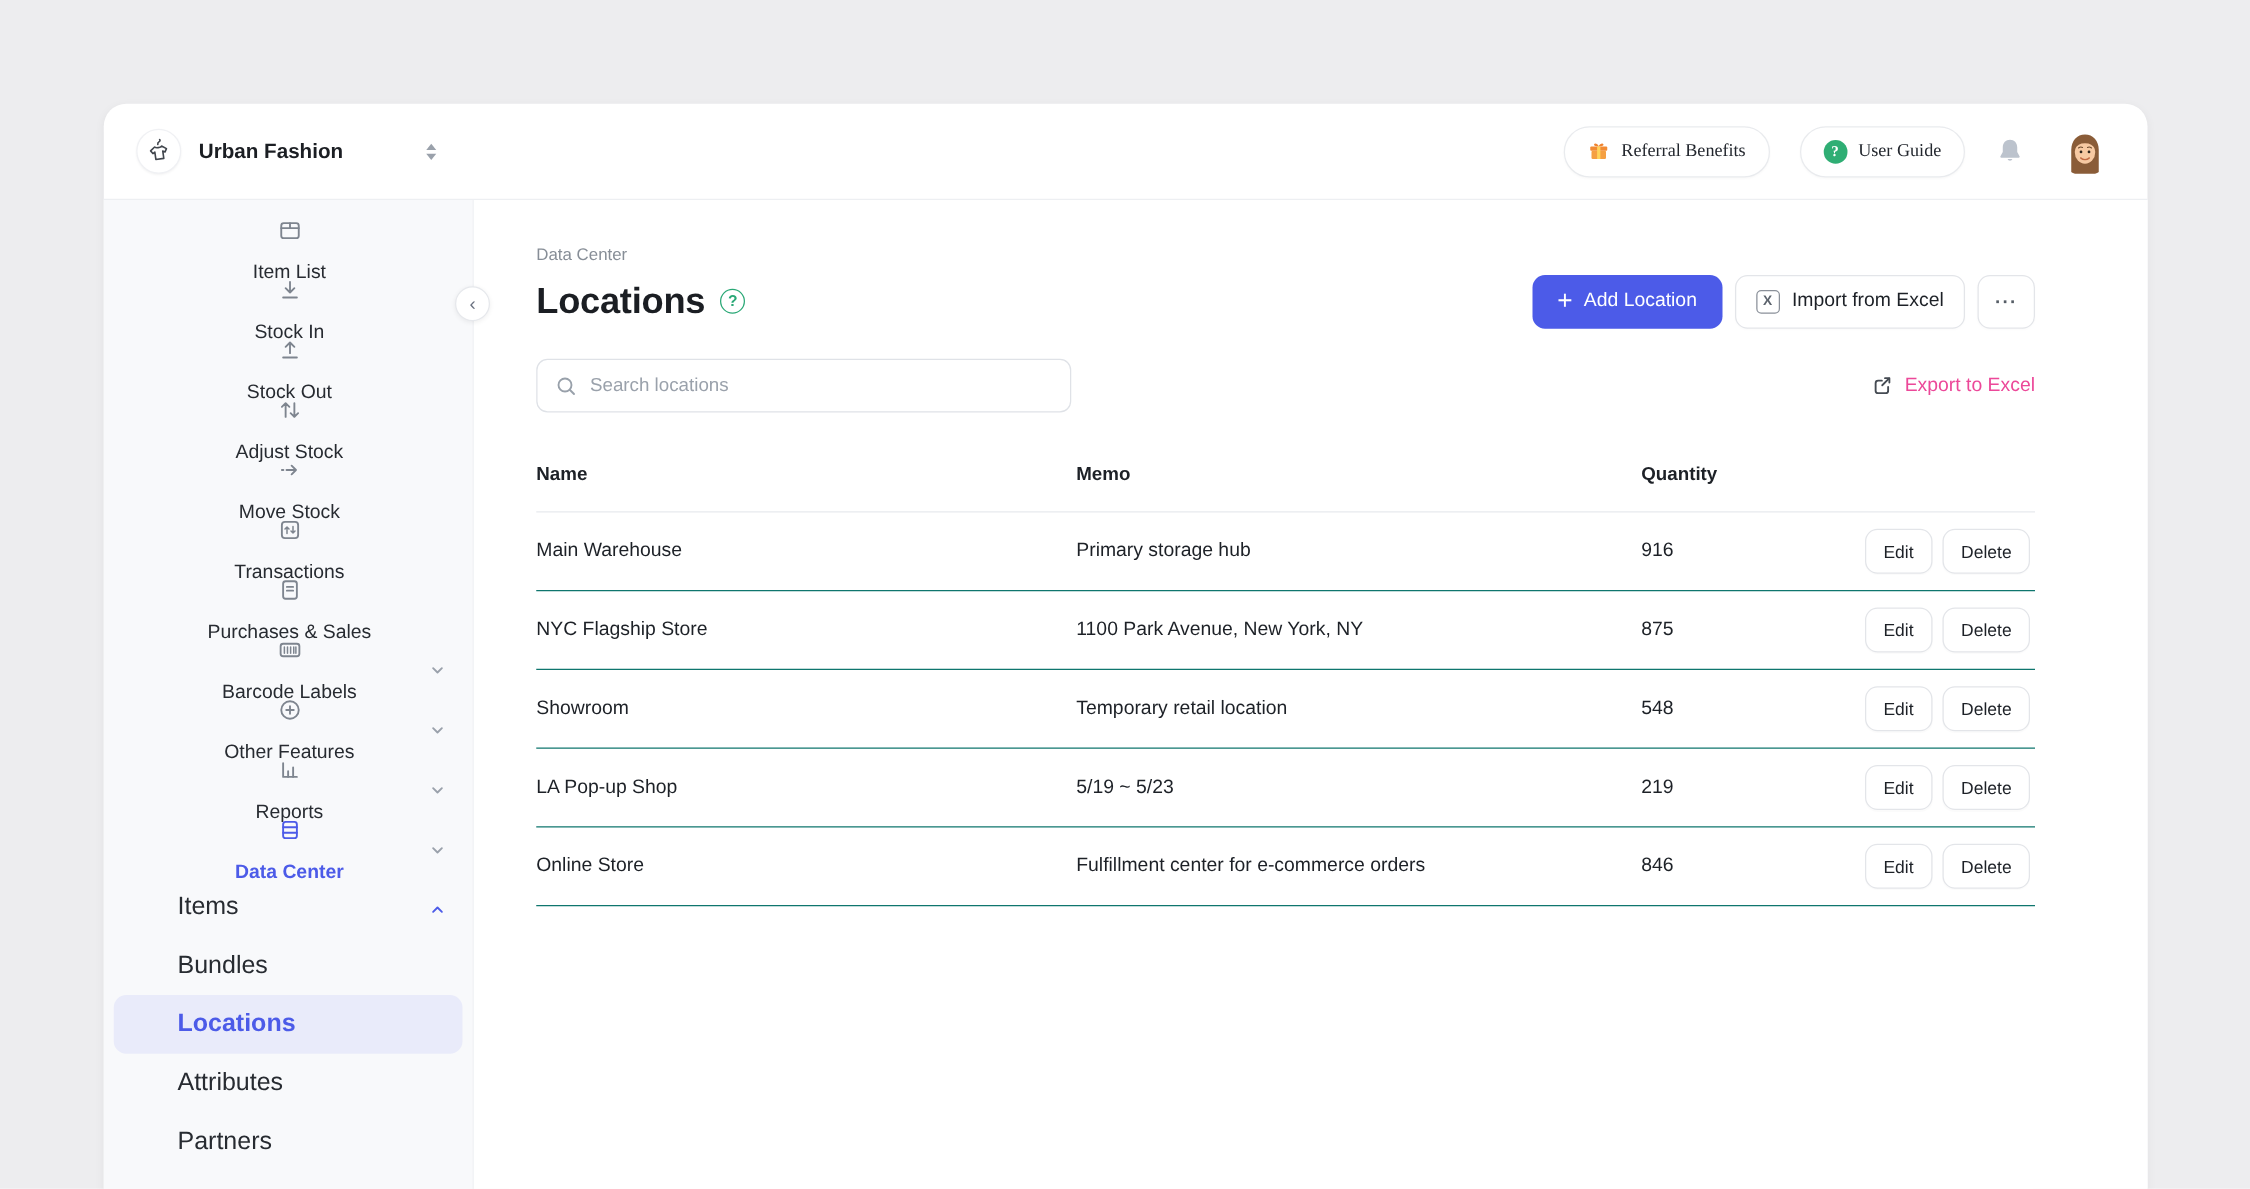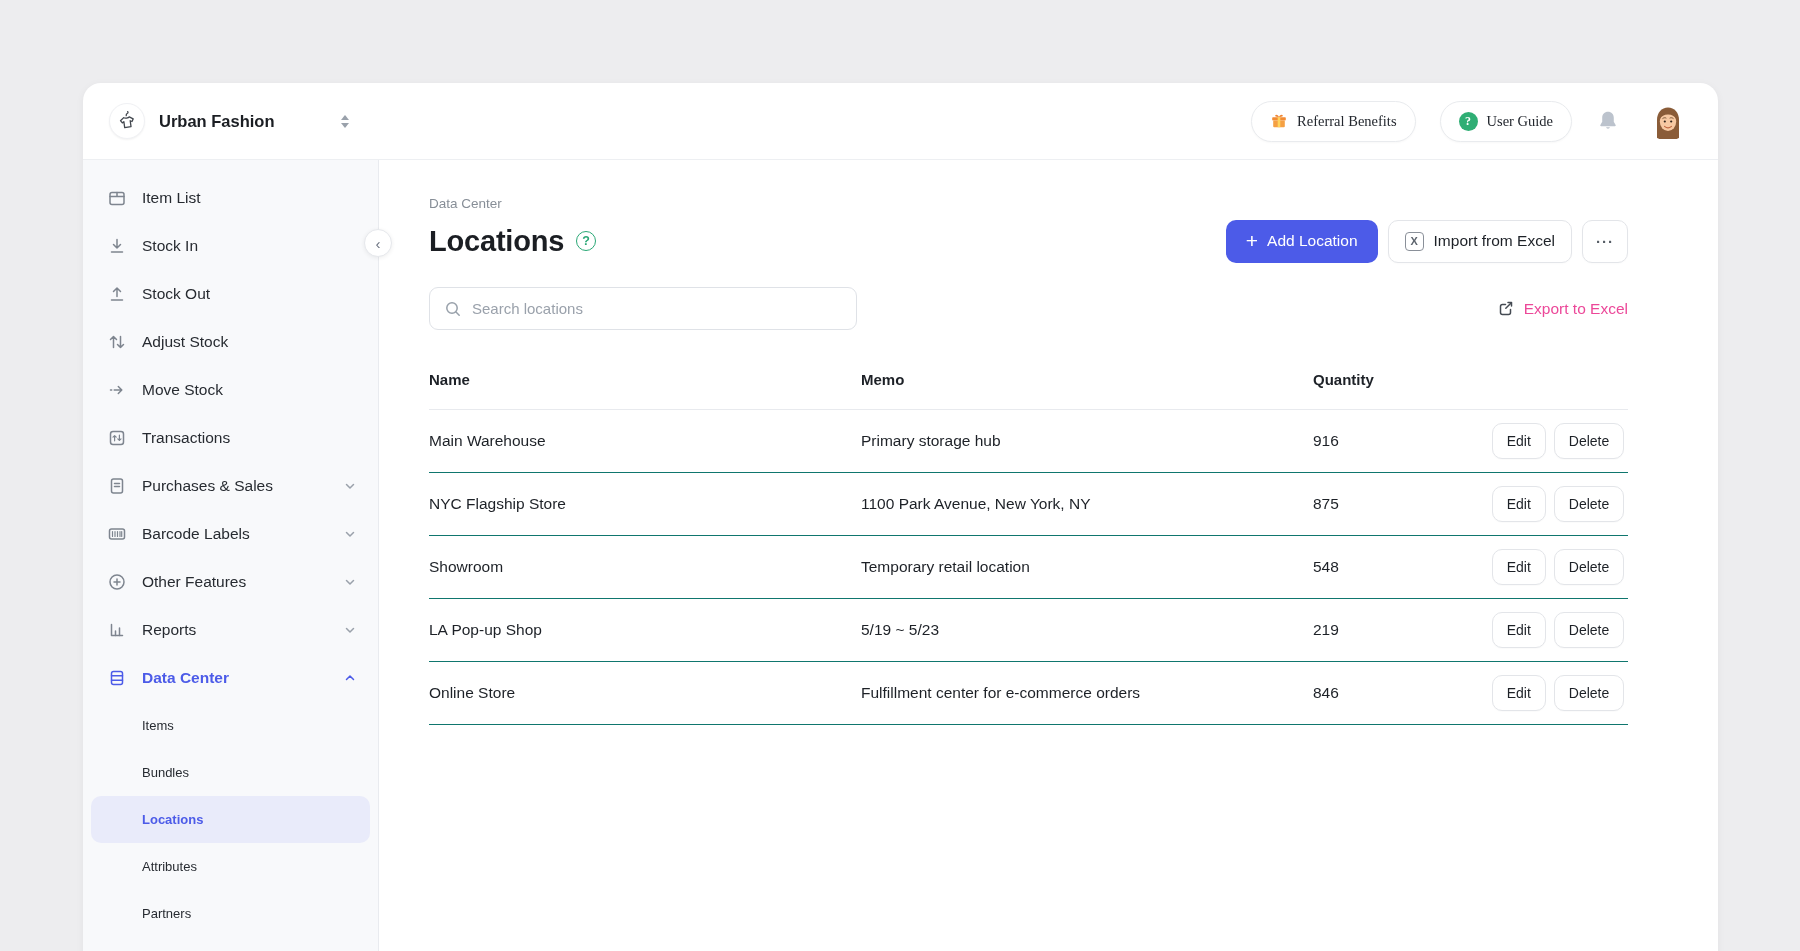--- a/index.html
+++ b/index.html
@@ -52,28 +52,28 @@
     border-bottom-left-radius:18px; position:relative; padding-top:14px;
   }
   .collapse-btn {
     position:absolute; right:-14px; top:69px; width:28px; height:28px; border-radius:50%;
     background:#fff; border:1px solid #e6e8ec; box-shadow:0 1px 4px rgba(0,0,0,.07);
     display:flex; align-items:center; justify-content:center;
     color:#6b7280; font-size:15px; line-height:1; cursor:pointer; z-index:5;
   }
   .nav-item {
     height:48px; display:flex; align-items:center; gap:15px;
-    padding:0 22px 0 24px; font-size:15.5px; color:#272b31; cursor:pointer;
+    padding:0 22px 0 24px; font-size:15.5px; color:#272b31; cursor:pointer;flex-direction:column;
   }
   .nav-item .chev { margin-left:auto; display:flex; }
   .nav-item.active { color:#4c5be8; font-weight:600; }
   .ic { flex:0 0 auto; }
   .sub-item {
     height:47px; display:flex; align-items:center; margin:0 8px;
-    padding-left:51px; font-size:13px; color:#272b31; border-radius:10px; cursor:pointer;
+    padding-left:51px; font-size:20px; color:#272b31; border-radius:10px; cursor:pointer;
   }
   .sub-item.active { background:#e9ebfa; color:#4c5be8; font-weight:600; }
   
   .main { flex:1; min-width:0; padding:36px 90px 0 50px; background:#fff; border-bottom-right-radius:18px; }
   .breadcrumb { font-size:13.5px; color:#878e97; }
   .title-row { display:flex; align-items:center; margin-top:8px; height:44px; }
   .page-title { font-size:29px; font-weight:700; color:#1b1e23; letter-spacing:-.2px; }
   .help-badge {
     width:20px; height:20px; border:1.5px solid #2aa876; border-radius:50%;
     color:#2aa876; font-size:12.5px; font-weight:700;

